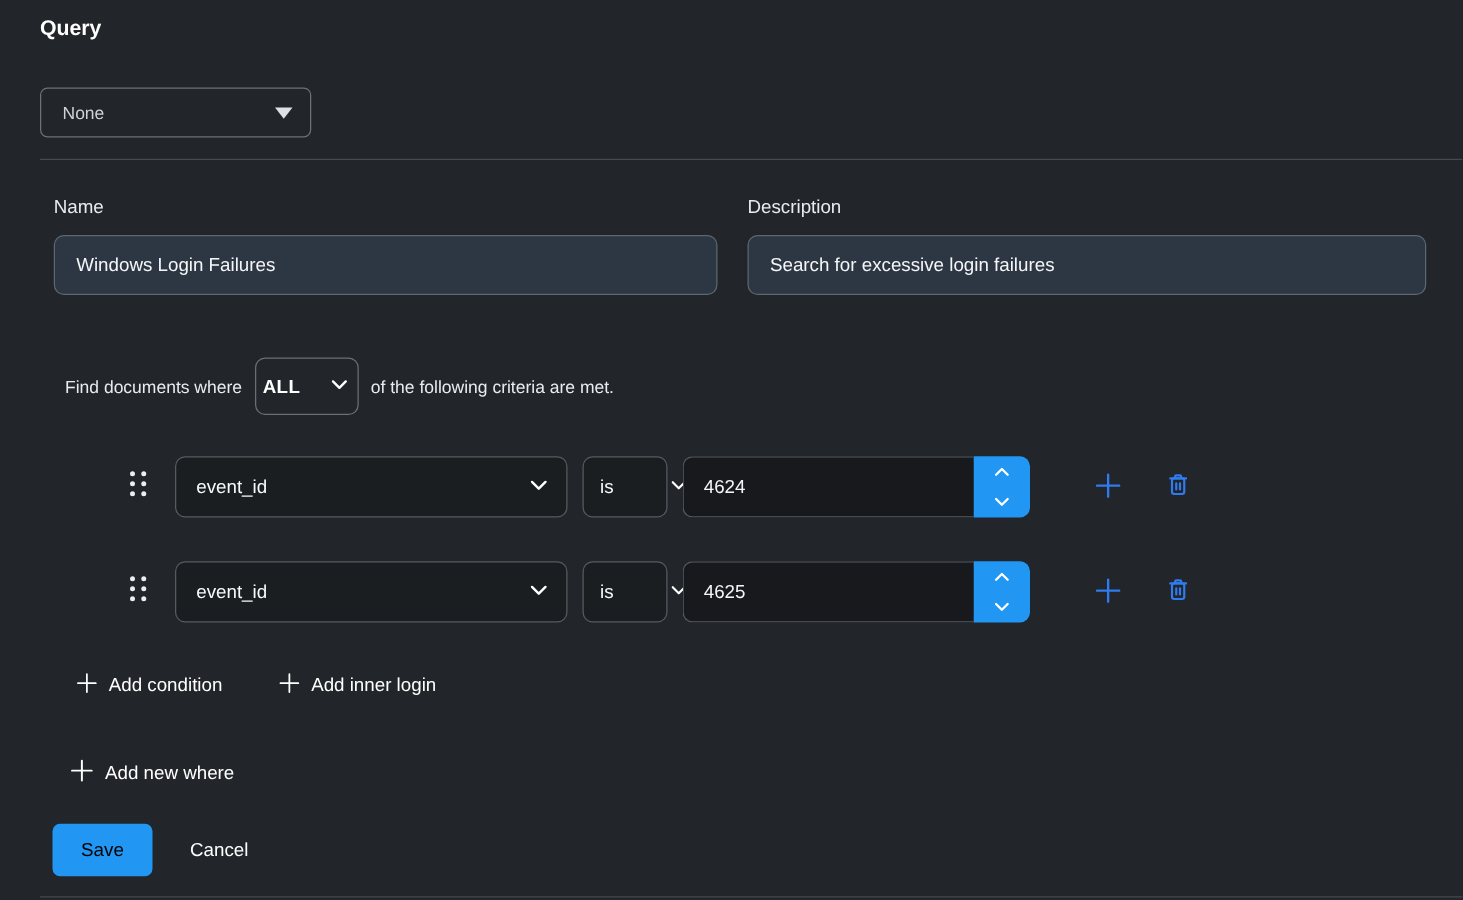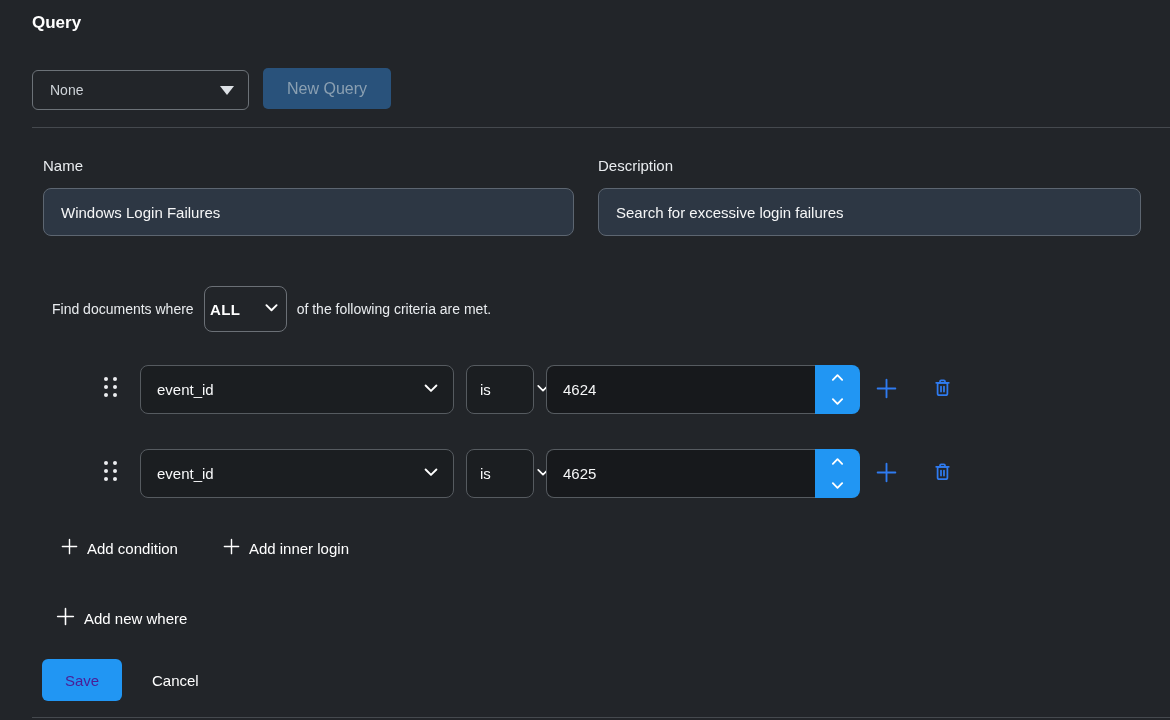--- a/index.html
+++ b/index.html
@@ -81,21 +81,21 @@
   .sel {
     position:absolute; top:0; height:49px;
     background:#1b1e21; border:1px solid #565b60; border-radius:8px;
     display:flex; align-items:center; justify-content:space-between;
     padding:0 13px 0 16px; cursor:pointer; color:#f8f9fa; font-size:15px;gap:44px;
   }
   .sel.field-sel { left:140px; width:314px; }
   .sel.op-sel   { left:466px; width:68px; padding:0 11px 0 13px; }
 
   .value-wrap {
-    position:absolute; left:546px; top:0; width:314px; height:49px; display:flex;
+    position:absolute; left:546px; top:0; width:278px; height:49px; display:flex;
   }
   .value-input {
     flex:1; min-width:0; height:49px;
     background:#17191c; border:1px solid #565b60; border-right:none;
     border-radius:8px 0 0 8px;
     color:#f5f6f7; font-size:15px; font-family:inherit; padding:0 16px; outline:none;
   }
   .spinner {
     width:45px; height:49px; background:#2196f3; border-radius:0 8px 8px 0;
     display:flex; flex-direction:column;
@@ -119,42 +119,41 @@
   .add-link {
     display:flex; align-items:center; gap:8px;
     background:transparent; border:none; cursor:pointer;
     color:#ffffff; font-size:15px; font-weight:500; font-family:inherit;
   }
   .add-group-link { position:absolute; left:55px; top:606px; }
 
   .save-btn {
     position:absolute; left:42px; top:659px; width:80px; height:42px;
     background:#2196f3; border:none; border-radius:6px;
-    color:#4c1d95; font-size:15px; font-weight:500; font-family:inherit; cursor:pointer;
+    color:#000000; font-size:15px; font-weight:500; font-family:inherit; cursor:pointer;
   }
   .cancel-btn {
     position:absolute; left:152px; top:659px; height:42px;
     background:transparent; border:none; cursor:pointer;
     color:#ffffff; font-size:15px; font-weight:500; font-family:inherit;
     display:flex; align-items:center;
   }
 </style>
 </head>
 <body>
 
 <div class="page">
 
   <div class="page-title">Query</div>
 
   <div class="saved-select">
     <span class="val">None</span>
     <span class="tri-down"></span>
   </div>
 
-  <button class="new-query-btn">New Query</button>
 
   <div class="divider top"></div>
 
   <div class="field-label name-l">Name</div>
   <input class="big-input name-i" type="text" value="Windows Login Failures" style="">
 
   <div class="field-label desc-l">Description</div>
   <input class="big-input desc-i" type="text" value="Search for excessive login failures" style="">
 
   <div class="match-row">

